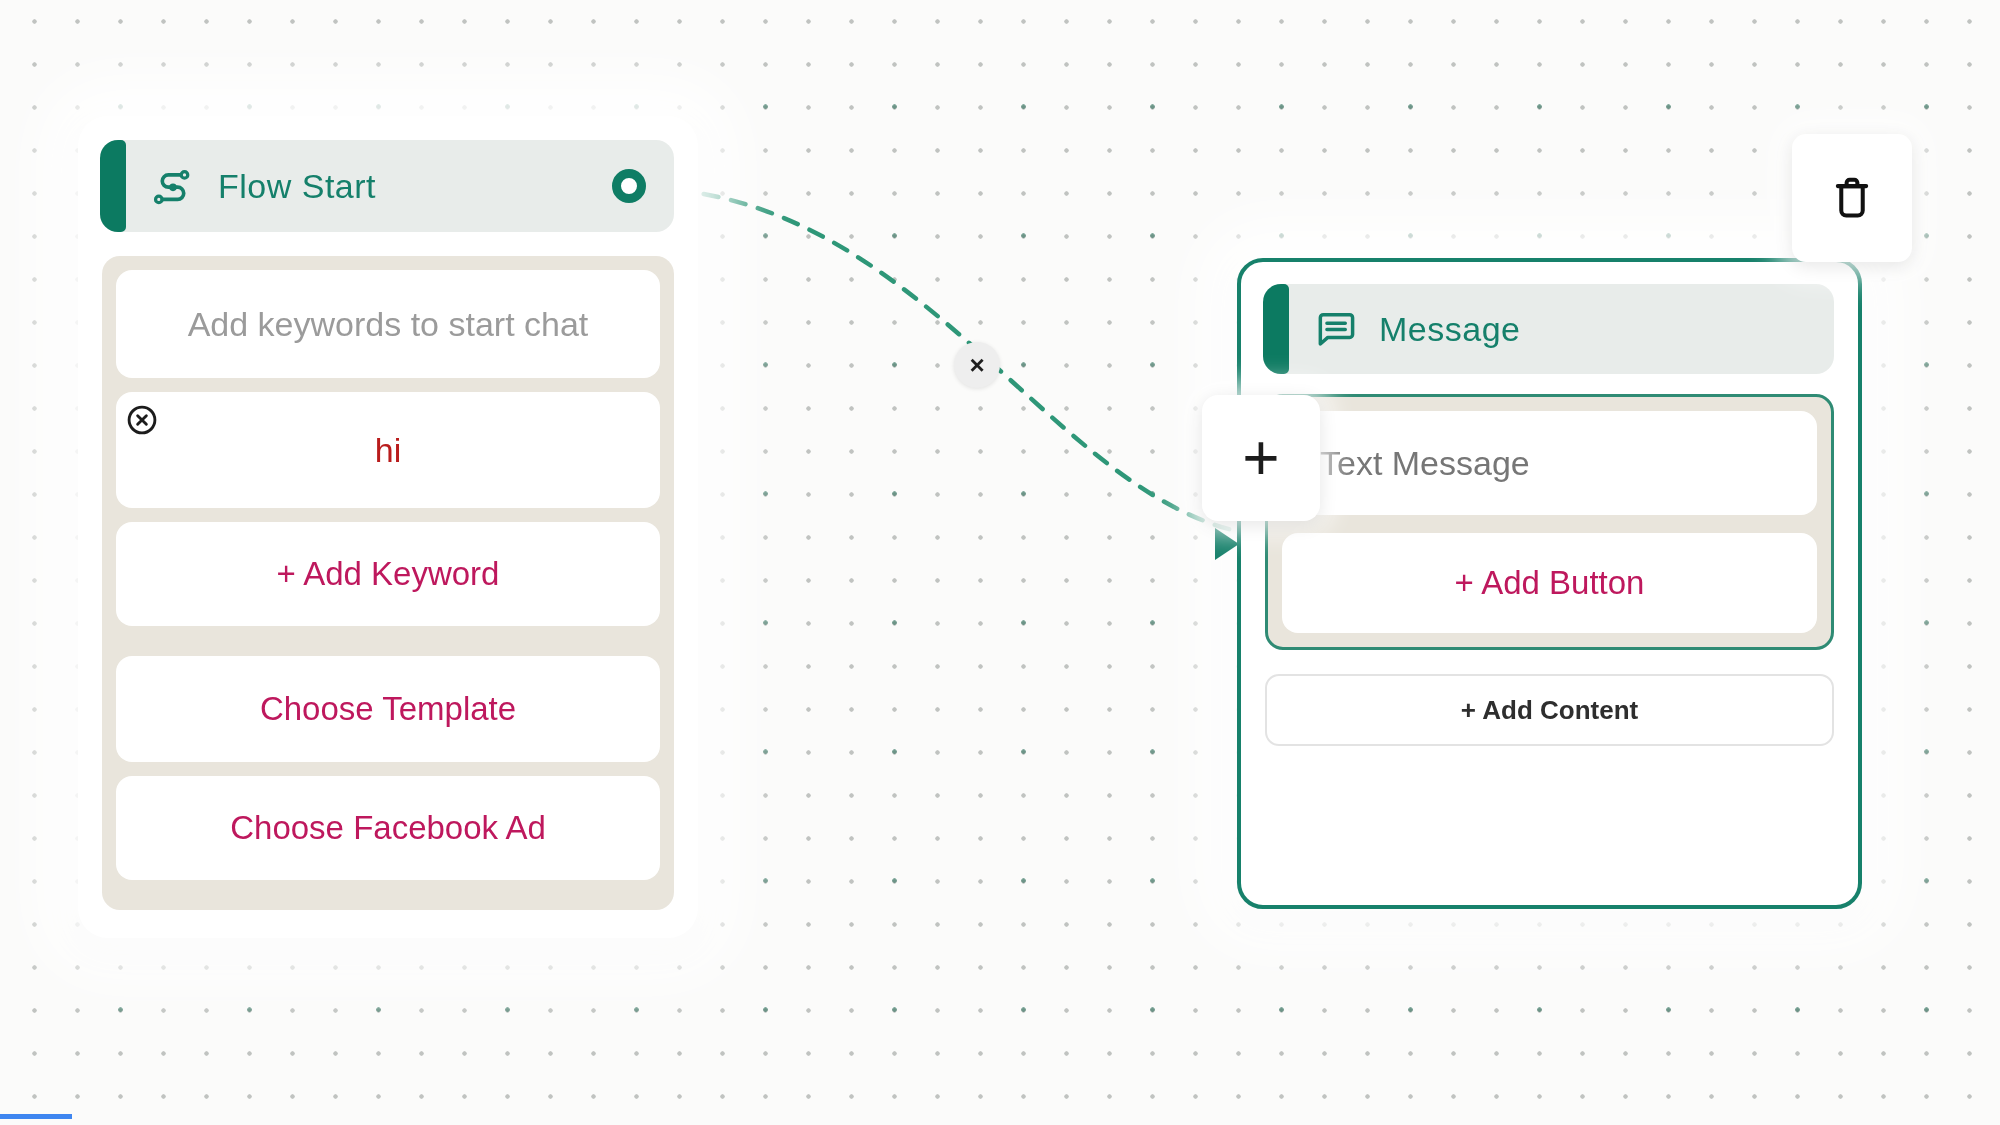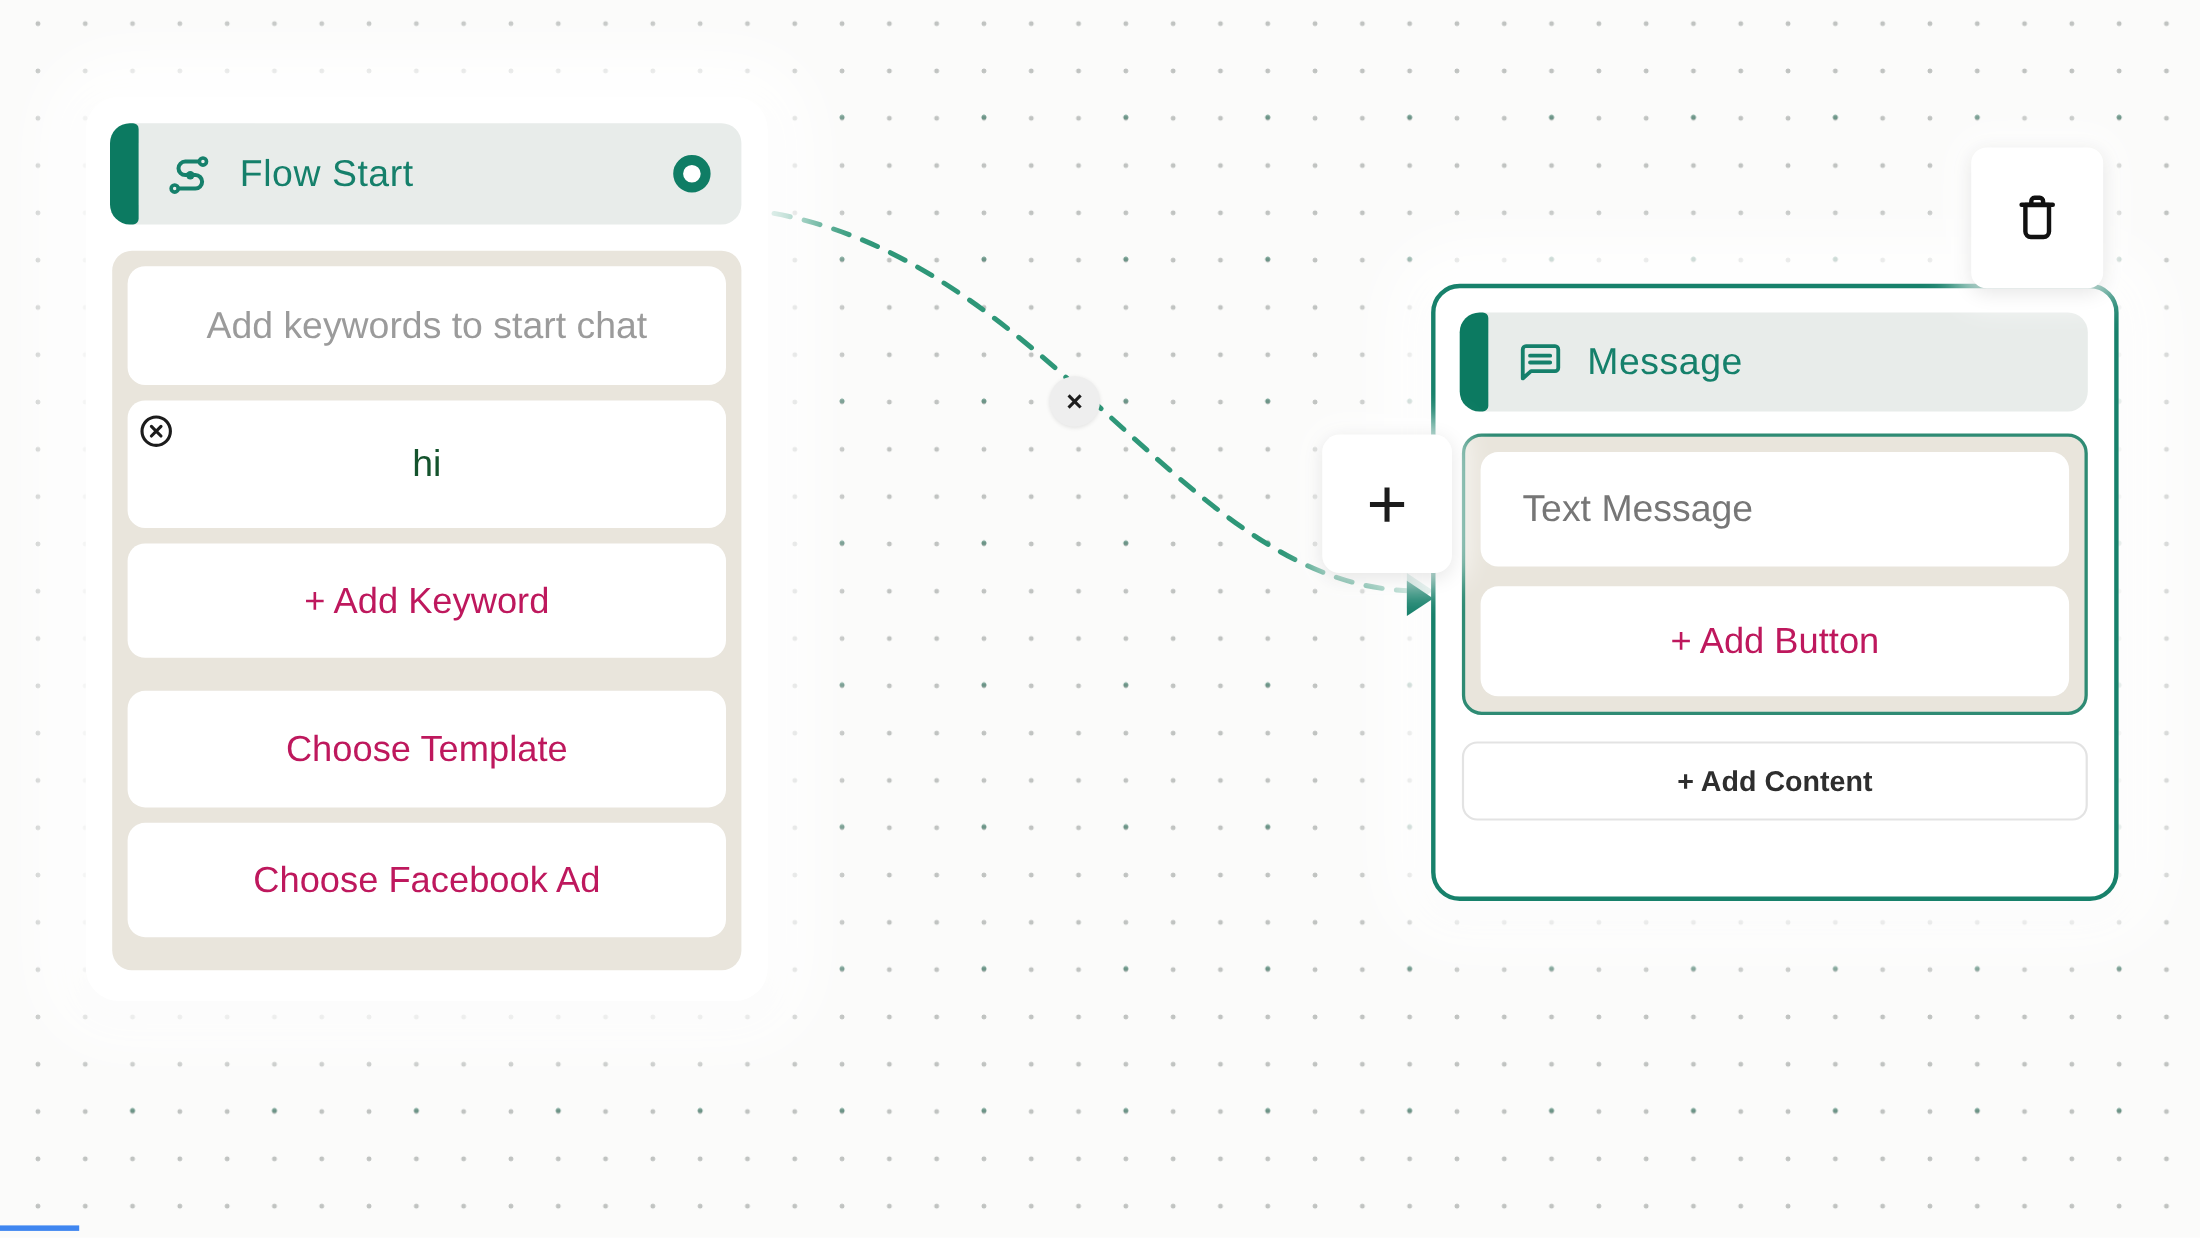--- a/index.html
+++ b/index.html
@@ -19,39 +19,39 @@
     font-size:26px;font-weight:700;color:#1d1d1d;z-index:2;cursor:pointer;line-height:1;}
   
   .node-header{position:relative;background:#e8ecea;border-radius:18px;display:flex;align-items:center;}
   .accent-bar{position:absolute;left:-2px;top:0;bottom:0;width:26px;background:#0c7a61;
     border-radius:18px 5px 5px 18px;}
   .node-title{color:#15806b;font-size:34px;font-weight:500;letter-spacing:.5px;}
   .hicon{margin:0 22px 0 48px;flex:0 0 auto;display:block;}
   .white-card{background:#ffffff;border-radius:16px;display:flex;align-items:center;justify-content:center;
     color:#be185d;font-size:33px;font-weight:500;cursor:pointer;}
   
-  .fs-node{position:absolute;left:78px;top:88px;width:620px;background:#ffffff;border-radius:30px;
+  .fs-node{position:absolute;left:78px;top:116px;width:620px;background:#ffffff;border-radius:30px;
     padding:24px 24px 28px 24px;box-sizing:border-box;z-index:3;
     box-shadow:0 0 55px 38px rgba(255,255,255,0.92), 0 10px 30px rgba(70,70,70,0.12);}
   .fs-header{height:92px;}
   .fs-out{position:absolute;right:28px;top:50%;transform:translateY(-50%);width:16px;height:16px;
     border-radius:50%;background:#ffffff;border:9px solid #0f7d65;cursor:crosshair;}
   .fs-body{margin-top:24px;background:#e9e5dc;border-radius:18px;padding:14px 14px 30px 14px;}
   .kw-input{width:100%;box-sizing:border-box;height:108px;background:#fff;border:none;border-radius:16px;
     text-align:center;font-size:34px;color:#8b5cf6;outline:none;font-family:inherit;}
   .kw-input::placeholder{color:#9b9b9b;}
-  .kw-chip{position:relative;height:116px;margin-top:14px;font-size:34px;color:#14532d;}
+  .kw-chip{position:relative;height:116px;margin-top:14px;font-size:34px;color:#b91c1c;}
   .chip-remove{position:absolute;left:8px;top:10px;width:36px;height:36px;cursor:pointer;display:block;}
   .fs-btn{height:104px;margin-top:14px;}
   .fs-btn.section-gap{margin-top:30px;height:106px;}
   
   .msg-delete{position:absolute;left:1792px;top:134px;width:120px;height:128px;background:#ffffff;
     border-radius:14px;box-shadow:0 4px 18px rgba(0,0,0,0.10), 0 0 30px 14px rgba(255,255,255,0.85);
     display:flex;align-items:center;justify-content:center;z-index:5;cursor:pointer;}
-  .msg-node{position:absolute;left:1301px;top:258px;width:625px;height:561px;box-sizing:border-box;
+  .msg-node{position:absolute;left:1237px;top:258px;width:625px;height:651px;box-sizing:border-box;
     background:#ffffff;border:4px solid #17816b;border-radius:26px;padding:22px 24px 0 24px;z-index:3;
     box-shadow:0 0 55px 38px rgba(255,255,255,0.92), 0 10px 30px rgba(70,70,70,0.10);}
   .msg-header{height:90px;}
   .msg-section{margin-top:20px;border:3px solid #2f8b74;border-radius:18px;background:#e9e5dc;
     padding:14px;box-sizing:border-box;}
   .tm-card{height:104px;justify-content:flex-start;padding-left:38px;color:#767676;font-size:34px;font-weight:400;}
   .ab-card{height:100px;margin-top:18px;color:#be185d;}
   .ac-card{margin-top:24px;height:72px;border:2px solid #e3e3e3;border-radius:14px;
     color:#2e2e2e;font-size:26px;font-weight:700;box-sizing:border-box;}
   .msg-in{position:absolute;left:-26px;top:266px;width:0;height:0;

